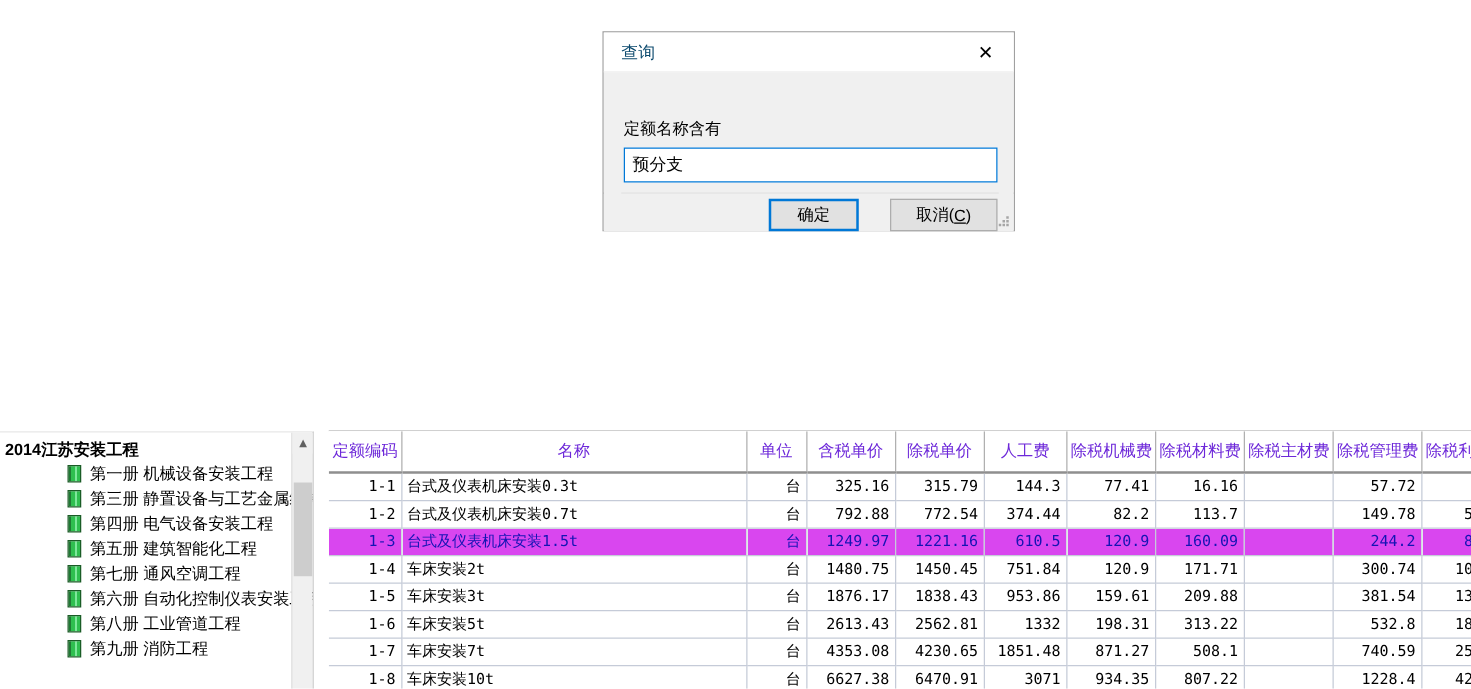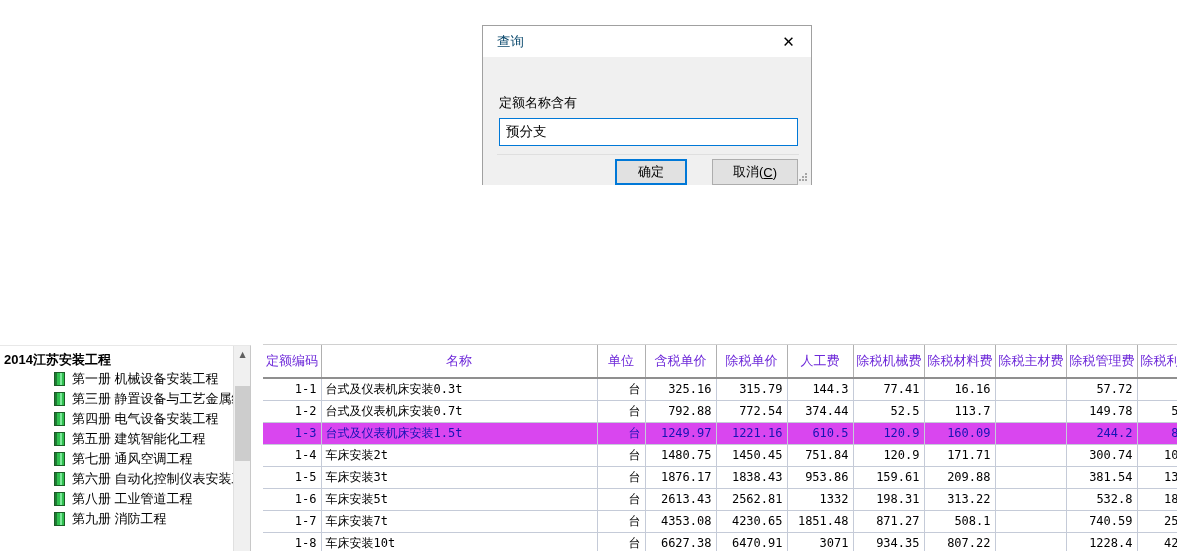--- a/index.html
+++ b/index.html
@@ -255,21 +255,21 @@
             <td class="num">57.72</td>
             <td class="num"></td>
           </tr>
           <tr>
             <td class="ctr">1-2</td>
             <td class="txt">台式及仪表机床安装0.7t</td>
             <td class="ctr">台</td>
             <td class="num">792.88</td>
             <td class="num">772.54</td>
             <td class="num">374.44</td>
-            <td class="num">52.5</td>
+            <td class="num">82.2</td>
             <td class="num">113.7</td>
             <td class="num"></td>
             <td class="num">149.78</td>
             <td class="num">5</td>
           </tr>
           <tr class="selected">
             <td class="ctr">1-3</td>
             <td class="txt">台式及仪表机床安装1.5t</td>
             <td class="ctr">台</td>
             <td class="num">1249.97</td>

